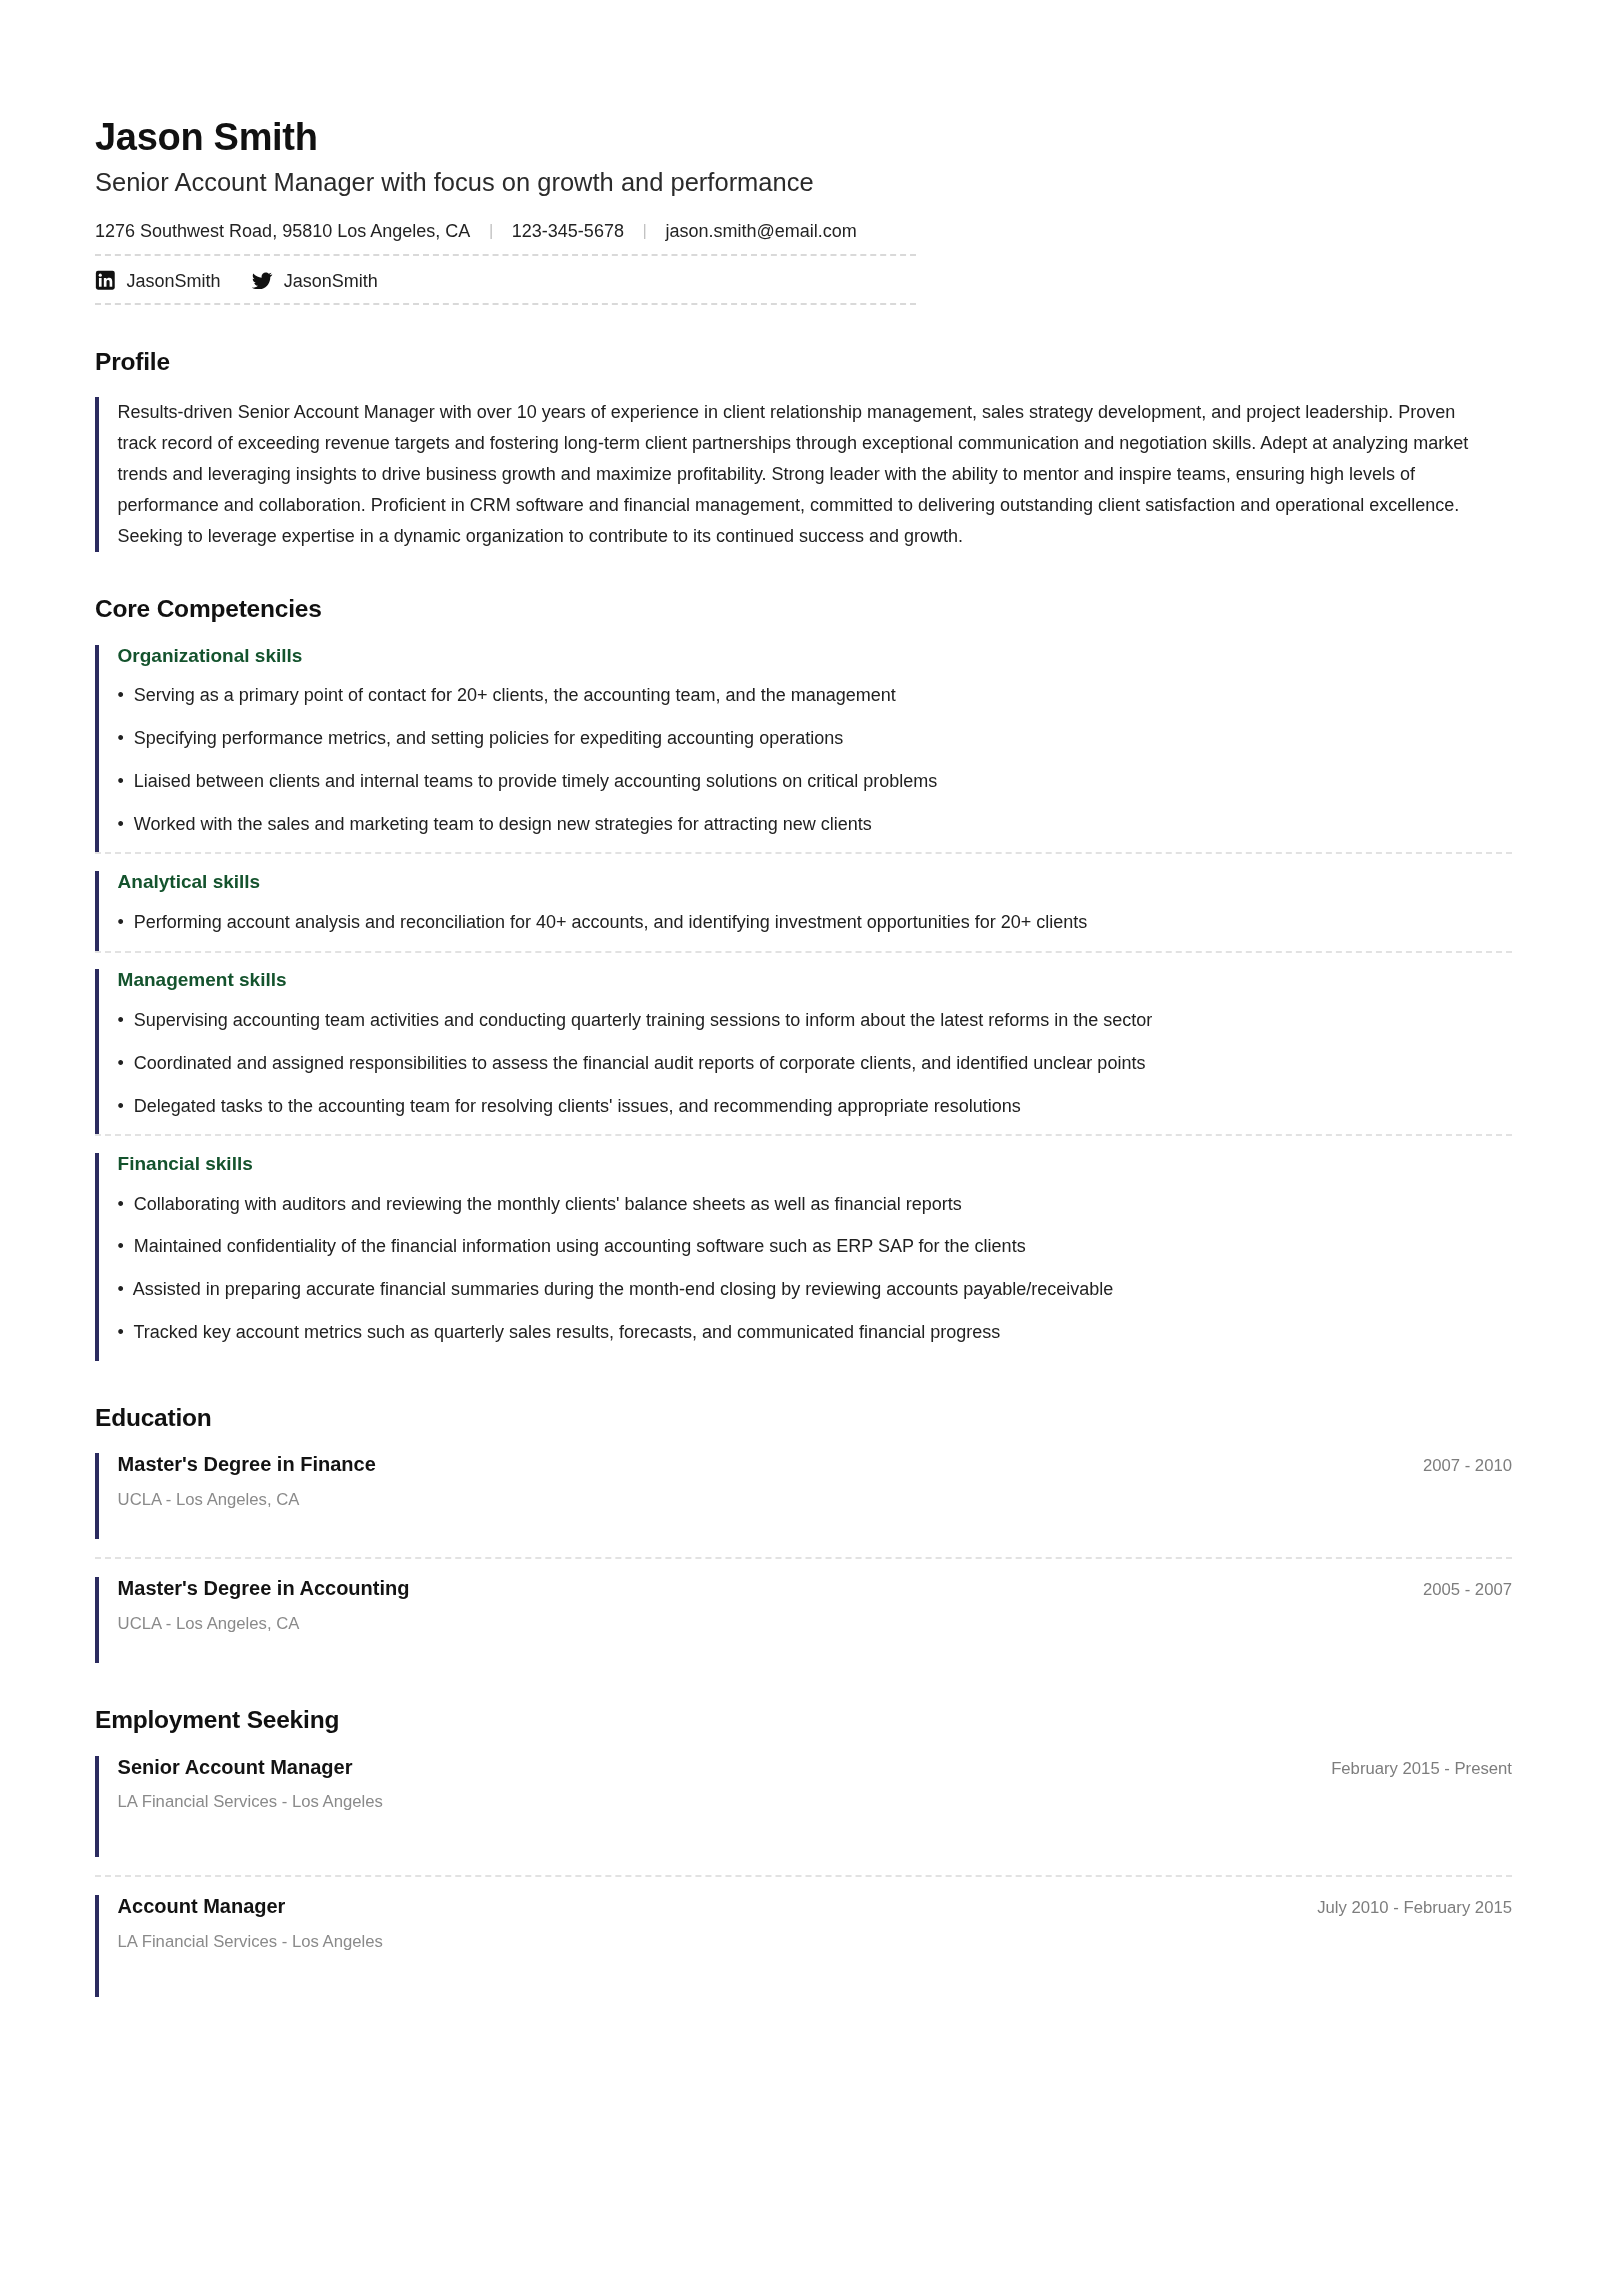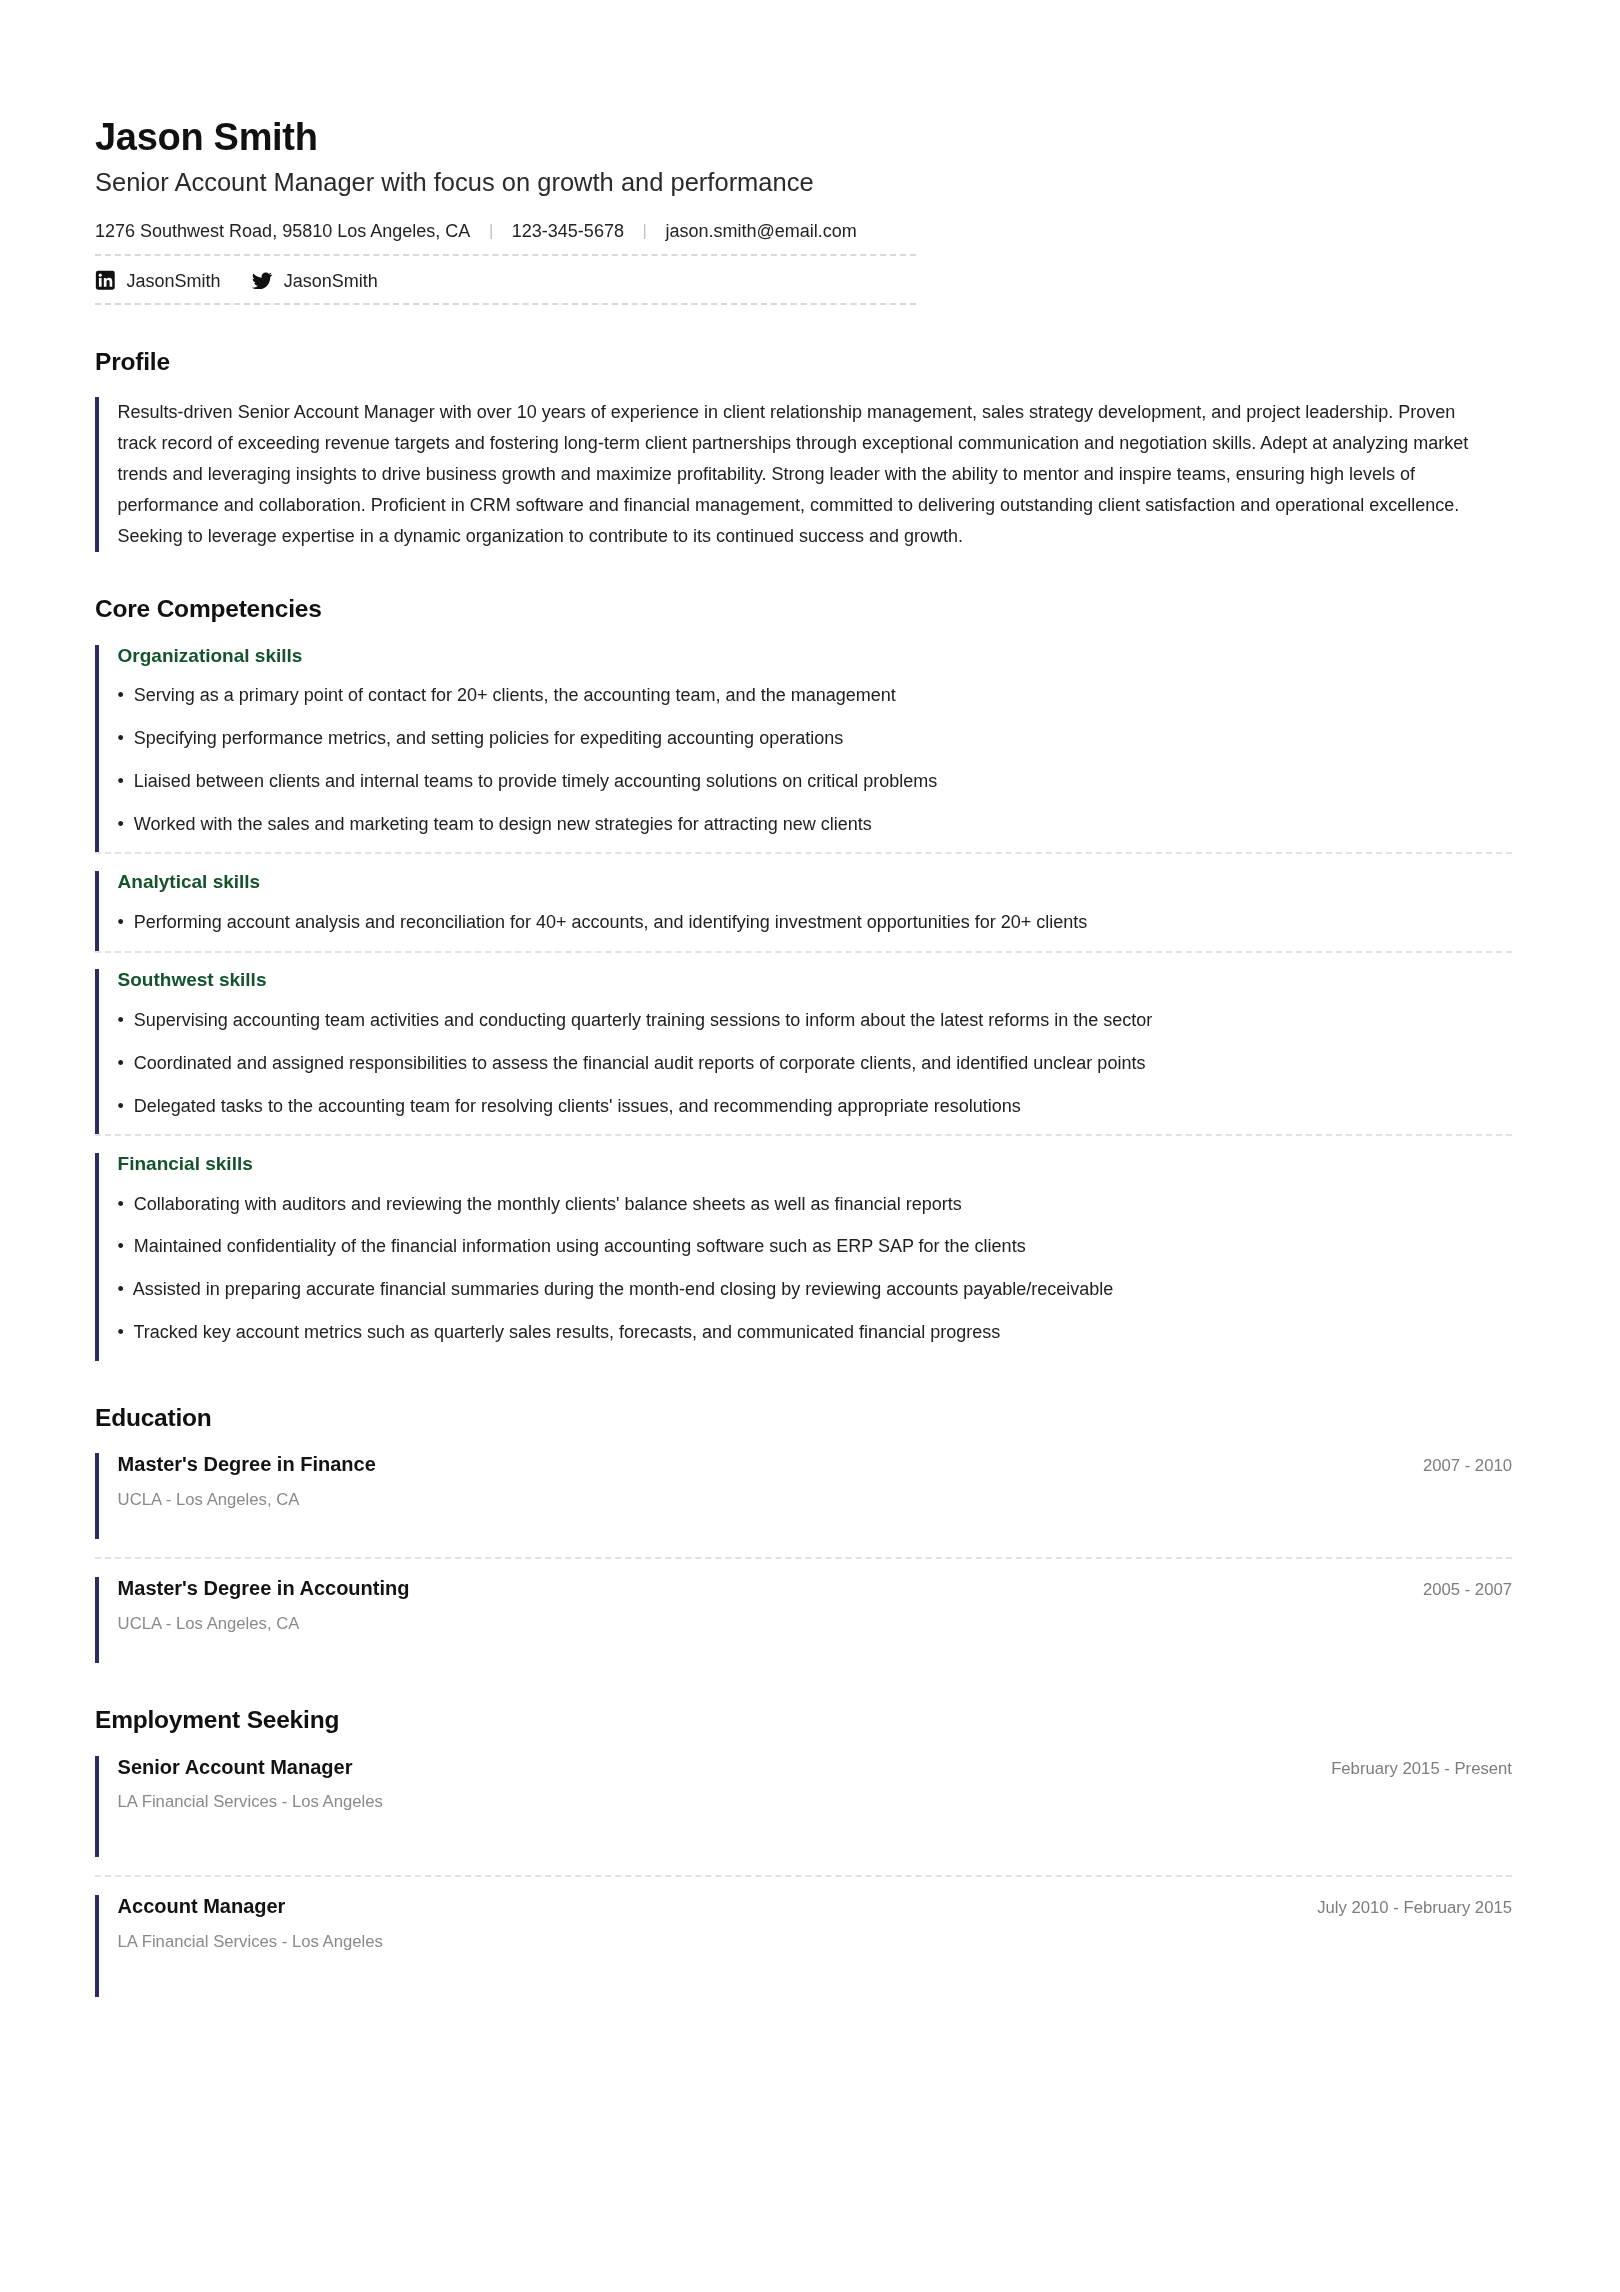--- a/index.html
+++ b/index.html
@@ -218,21 +218,21 @@
           <div class="comp-item"><span class="bullet-dot">•</span> Liaised between clients and internal teams to provide timely accounting solutions on critical problems</div>
           <div class="comp-item"><span class="bullet-dot">•</span> Worked with the sales and marketing team to design new strategies for attracting new clients</div>
         </div>
         <div class="comp-divider"></div>
         <div class="comp-group">
           <div class="comp-heading">Analytical skills</div>
           <div class="comp-item"><span class="bullet-dot">•</span> Performing account analysis and reconciliation for 40+ accounts, and identifying investment opportunities for 20+ clients</div>
         </div>
         <div class="comp-divider"></div>
         <div class="comp-group">
-          <div class="comp-heading">Southwest skills</div>
+          <div class="comp-heading">Management skills</div>
           <div class="comp-item"><span class="bullet-dot">•</span> Supervising accounting team activities and conducting quarterly training sessions to inform about the latest reforms in the sector</div>
           <div class="comp-item"><span class="bullet-dot">•</span> Coordinated and assigned responsibilities to assess the financial audit reports of corporate clients, and identified unclear points</div>
           <div class="comp-item"><span class="bullet-dot">•</span> Delegated tasks to the accounting team for resolving clients' issues, and recommending appropriate resolutions</div>
         </div>
         <div class="comp-divider"></div>
         <div class="comp-group">
           <div class="comp-heading">Financial skills</div>
           <div class="comp-item"><span class="bullet-dot">•</span> Collaborating with auditors and reviewing the monthly clients' balance sheets as well as financial reports</div>
           <div class="comp-item"><span class="bullet-dot">•</span> Maintained confidentiality of the financial information using accounting software such as ERP SAP for the clients</div>
           <div class="comp-item"><span class="bullet-dot">•</span> Assisted in preparing accurate financial summaries during the month-end closing by reviewing accounts payable/receivable</div>

